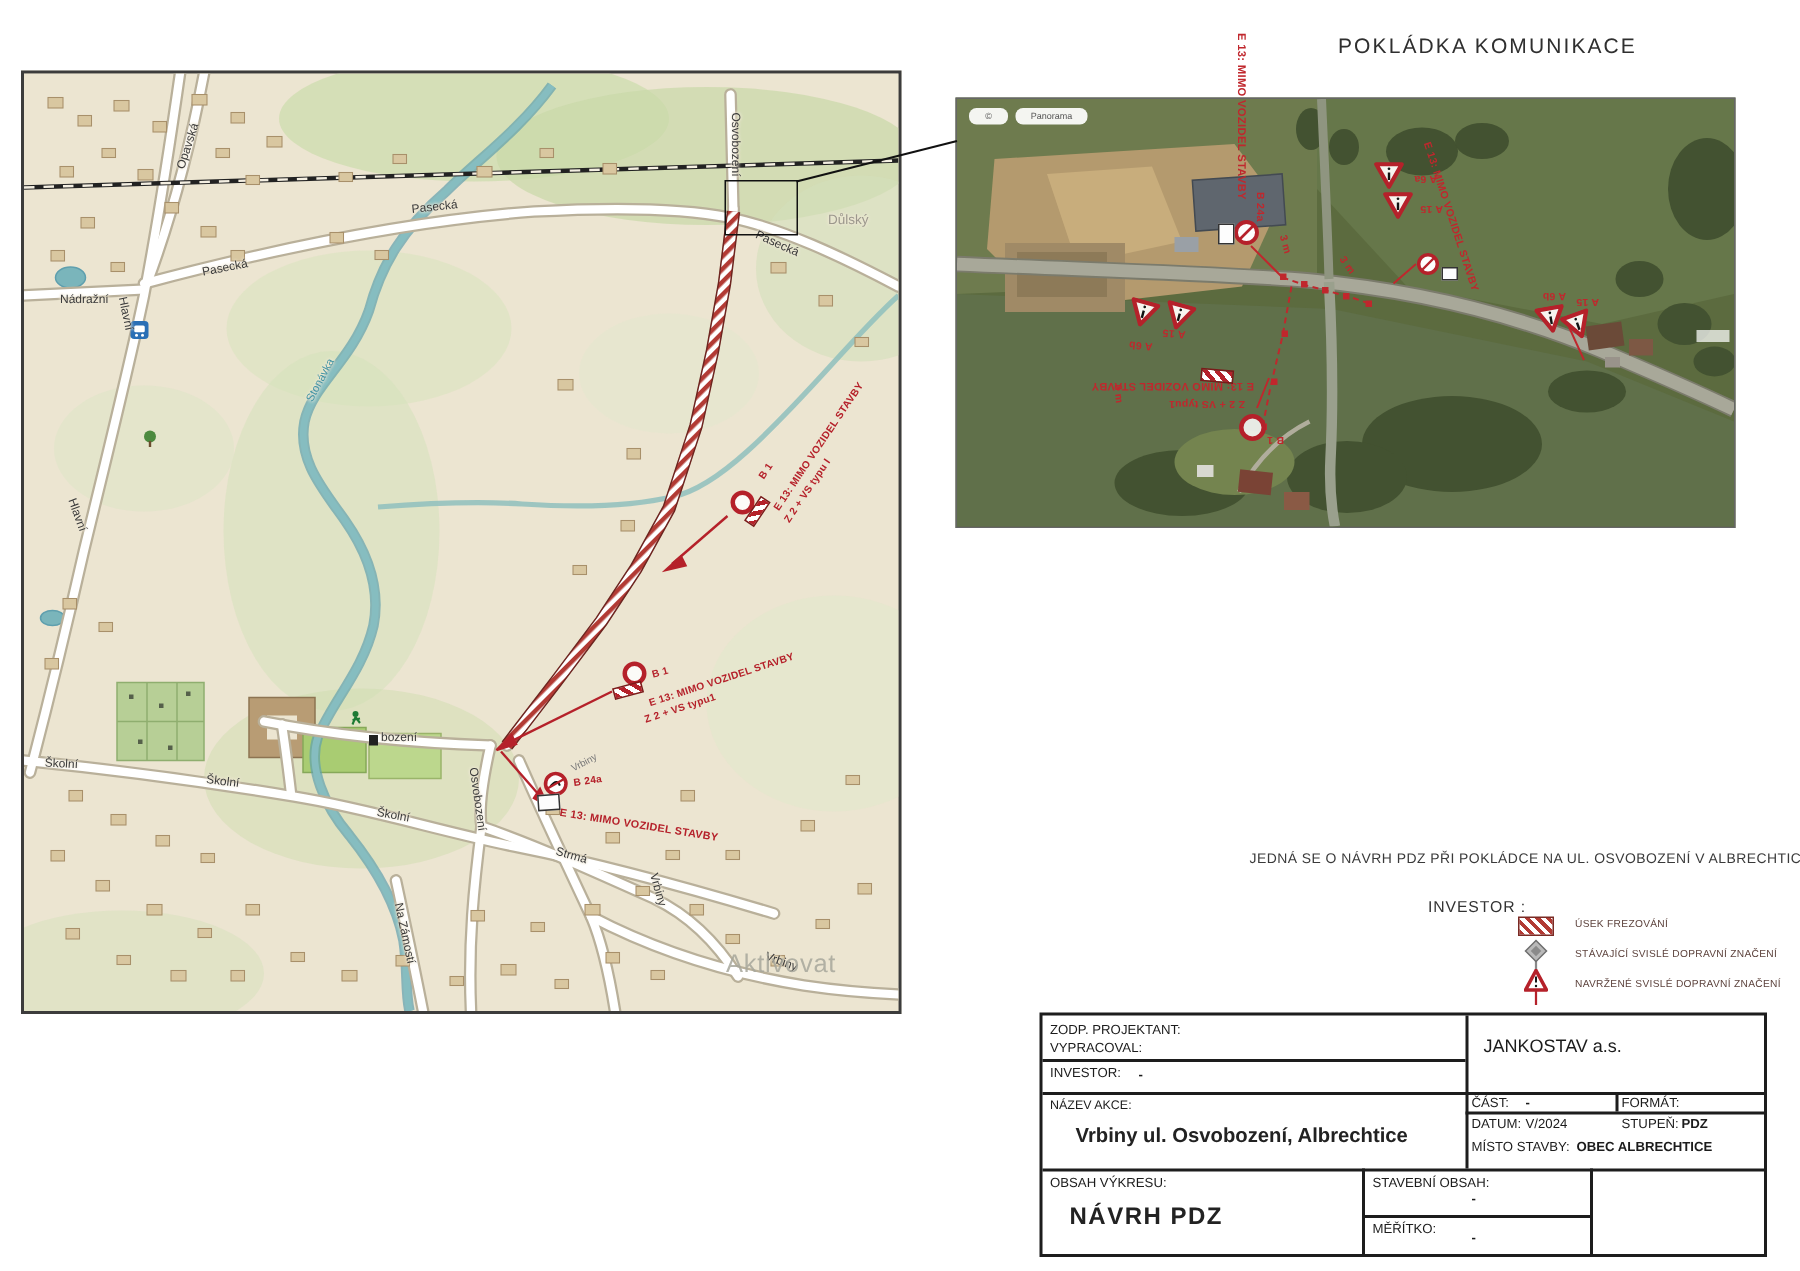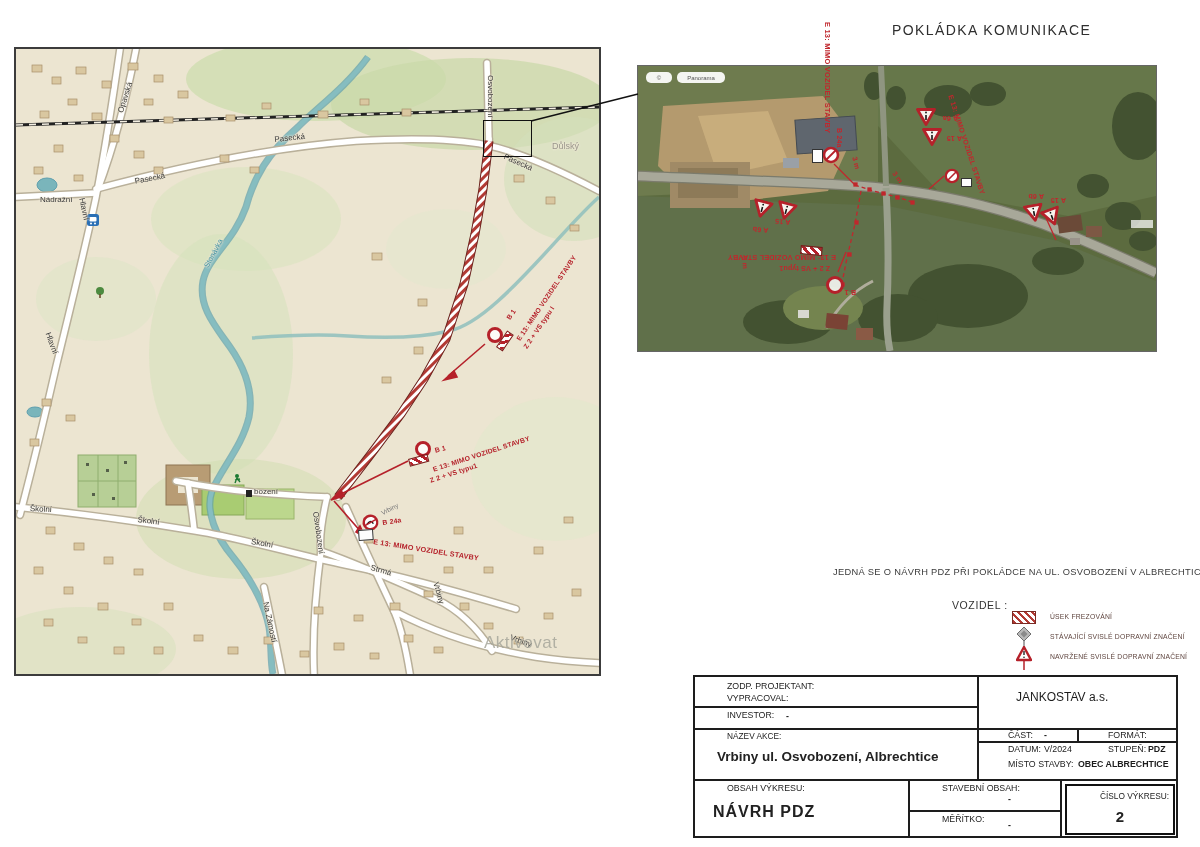--- a/index.html
+++ b/index.html
@@ -36,21 +36,21 @@
              color:#3a3a3a;white-space:nowrap;}
   #legend-title{position:absolute;left:952px;top:599px;font-size:10.5px;letter-spacing:.6px;color:#333;}
   .lg-label{position:absolute;font-size:6.8px;color:#5e443e;letter-spacing:.2px;white-space:nowrap;}
   #lg-hatch{position:absolute;left:1012px;top:611px;width:22px;height:11px;border:1px solid #7a2a24;
             background:repeating-linear-gradient(45deg,#b23a34 0 2.5px,#fff 2.5px 5px);}
   
   #titleblock{position:absolute;left:693px;top:675px;width:485px;height:163px;
               border:2px solid #1d1d1d;box-sizing:border-box;background:#fff;}
   .hl{position:absolute;background:#1d1d1d;height:1.5px;}
   .vl{position:absolute;background:#1d1d1d;width:1.5px;}
-  .tb{position:absolute;font-size:8.8px;color:#1c1c1c;white-space:nowrap;margin-left:27px;}
+  .tb{position:absolute;font-size:8.8px;color:#1c1c1c;white-space:nowrap;}
   .tb-b{font-weight:700;}
   #tb-nazev-value{position:absolute;font-size:13.5px;font-weight:700;white-space:nowrap;}
   #tb-obsah-value{position:absolute;font-size:16px;font-weight:700;letter-spacing:1px;text-align:center;}
   #tb-cislo-box{position:absolute;left:370px;top:107px;width:110px;height:51px;
                 border:2.5px solid #111;box-sizing:border-box;}
   #tb-cislo-value{position:absolute;left:0;right:0;top:22px;text-align:center;
                   font-size:15px;font-weight:700;}
 </style>
 </head>
 <body>
@@ -431,21 +431,21 @@
       <path d="M10,6 L10,11" stroke="#111" stroke-width="1.6"></path>
         <circle cx="10" cy="13.5" r="0.9" fill="#111"></circle>
     </svg>
     <span class="a-ann" style="left:1044px;top:200px;transform:rotate(180deg)">A 6b</span>
     <span class="a-ann" style="left:1066px;top:204px;transform:rotate(180deg)">A 15</span>
   </div>
 
   <span id="page-title">POKLÁDKA KOMUNIKACE</span>
   <span id="note-text">JEDNÁ SE O NÁVRH PDZ PŘI POKLÁDCE NA UL. OSVOBOZENÍ V ALBRECHTICÍCH</span>
 
-  <span id="legend-title">VOZIDEL :</span>
+  <span id="legend-title">INVESTOR :</span>
   <div id="lg-hatch"></div>
   <span class="lg-label" style="left:1050px;top:613px">ÚSEK FREZOVÁNÍ</span>
   <svg style="position:absolute;left:1016px;top:626px" width="16" height="22">
     <line x1="8" y1="14" x2="8" y2="22" stroke="#8a8a8a" stroke-width="1.5"></line>
     <polygon points="8,1 15,8 8,15 1,8" fill="#b9b9b9" stroke="#6e6e6e" stroke-width="1"></polygon>
     <polygon points="8,4.5 11.5,8 8,11.5 4.5,8" fill="#8a8a8a"></polygon>
   </svg>
   <span class="lg-label" style="left:1050px;top:633px">STÁVAJÍCÍ SVISLÉ DOPRAVNÍ ZNAČENÍ</span>
   <svg style="position:absolute;left:1016px;top:646px" width="16" height="24">
     <line x1="8" y1="14" x2="8" y2="24" stroke="#b5212a" stroke-width="1.5"></line>
@@ -484,19 +484,15 @@
     <span class="tb tb-b" style="left:426px;top:67px">PDZ</span>
     <span class="tb" style="left:286px;top:82px">MÍSTO STAVBY:</span>
     <span class="tb tb-b" style="left:356px;top:82px">OBEC ALBRECHTICE</span>
 
     <span class="tb" style="left:5px;top:106px">OBSAH VÝKRESU:</span>
     <span id="tb-obsah-value" style="left:18px;top:126px">NÁVRH PDZ</span>
     <span class="tb" style="left:220px;top:106px">STAVEBNÍ OBSAH:</span>
     <span class="tb tb-b" style="left:286px;top:117px">-</span>
     <span class="tb" style="left:220px;top:137px">MĚŘÍTKO:</span>
     <span class="tb tb-b" style="left:286px;top:143px">-</span>
-    <div id="tb-cislo-box">
-      <span class="tb" style="left:6px;top:5px;font-size:8.3px">ČÍSLO VÝKRESU:</span>
-      <span id="tb-cislo-value">2</span>
-    </div>
   </div>
 
 </div>
 
 </body></html>

